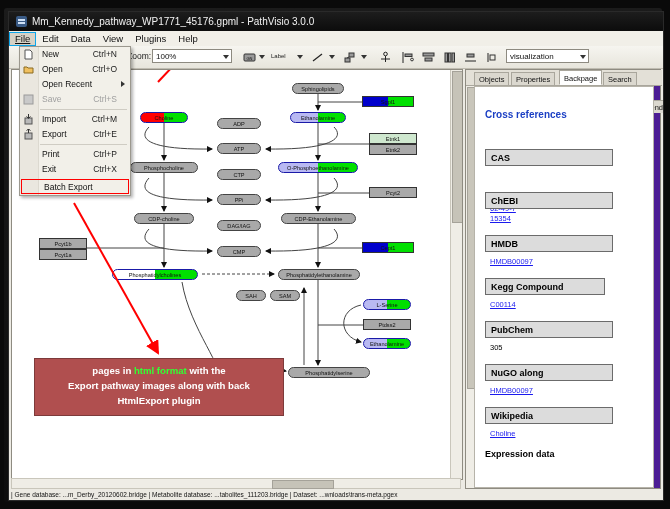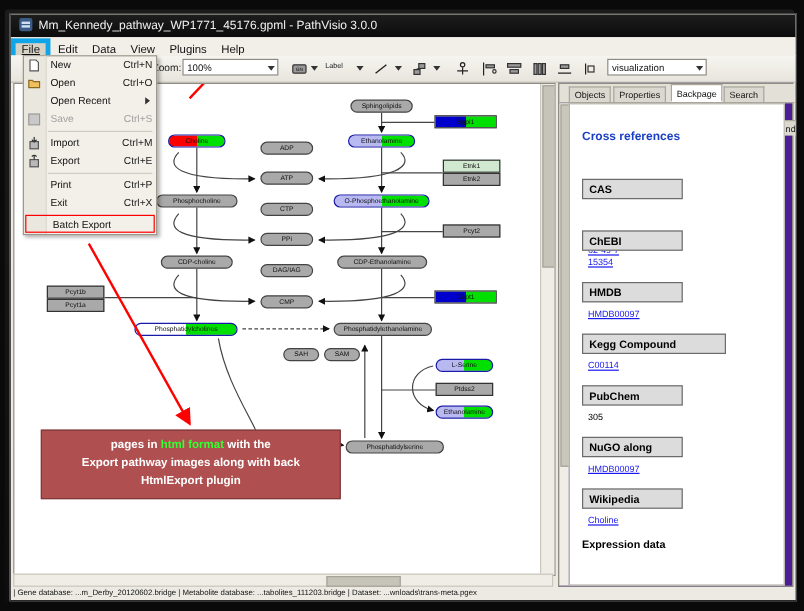--- a/index.html
+++ b/index.html
@@ -23,21 +23,21 @@
   #titlebar .ico{display:inline-block;width:11px;height:11px;margin:0 5px 0 7px;
                  vertical-align:-2px;background:#3a5b86;border-radius:2px;position:relative;}
   #titlebar .ico:after{content:"";position:absolute;left:2px;top:3px;width:7px;height:2px;
                  background:#cfe0f5;box-shadow:0 3px 0 #cfe0f5;}
 
   
   #menubar{position:absolute;left:0;top:19px;width:654px;height:15px;
            background:#f1efe8;border-bottom:1px solid #cdcabf;
            font-size:9.5px;color:#111;}
   #menubar .mi{display:inline-block;padding:1px 6px;margin-top:1px;line-height:12px;cursor:default;}
-  #menubar .mi.active{background:#d6d2c6;border:4px solid #0ea5e9;padding:0 5px;text-decoration:underline;}
+  #menubar .mi.active{background:#d6d2c6;border:1px solid #0ea5e9;padding:0 5px;text-decoration:underline;}
 
   
   #toolbar{position:absolute;left:0;top:34px;width:654px;height:22px;
            background:linear-gradient(#f6f5f0,#e7e5dc);
            border-bottom:1px solid #bfbcb1;}
   .tb{position:absolute;top:2px;height:17px;font-size:8.5px;color:#1a1a1a;}
   .tb-lbl{line-height:17px;}
   .combo{position:absolute;top:3px;height:14px;background:#fff;border:1px solid #8d8a80;
          font-size:8px;line-height:14px;padding-left:3px;color:#111;box-sizing:border-box;}
   .combo .arr{position:absolute;right:2px;top:5px;width:0;height:0;
@@ -92,39 +92,39 @@
             background:#e3e0d7;border-bottom:1px solid #a9a69c;font-size:7.5px;}
   .stab{position:absolute;top:2px;height:13px;line-height:13px;padding:0 4px;
         background:#dbd8cf;border:1px solid #a9a69c;border-bottom:none;
         color:#111;box-sizing:border-box;}
   .stab.sel{background:#fff;top:0;height:15px;line-height:15px;font-weight:normal;border-bottom:1px solid #fff;}
   #sidebody{position:absolute;left:8px;top:16px;width:180px;height:402px;
             background:#fff;border:1px solid #b6b3a9;overflow:hidden;box-sizing:border-box;}
   #sidescroll{position:absolute;left:0;top:16px;width:8px;height:402px;background:#efede6;}
   #sidethumb{position:absolute;left:1px;top:1px;width:6px;height:300px;background:#c9c6bb;border:1px solid #a5a299;}
   .xref-title{position:absolute;left:10px;font-size:10px;font-weight:bold;color:#1b3fc4;}
-  .xbox{position:absolute;left:10px;width:84px;height:17px;
+  .xbox{position:absolute;left:10px;width:128px;height:17px;
         background:#dcdcdc;border:1px solid #6b6b6b;box-sizing:border-box;
         font-size:9px;font-weight:bold;color:#000;line-height:16px;padding-left:5px;}
   .xval{position:absolute;left:15px;font-size:7.5px;color:#1a1aee;text-decoration:underline;}
   .xval.plain{color:#000;text-decoration:none;}
   .expr{position:absolute;left:10px;font-size:9px;font-weight:bold;color:#000;}
 
   
   #status{position:absolute;left:2px;top:478px;width:650px;height:9px;
           font-size:6.5px;color:#111;line-height:9px;white-space:nowrap;}
 
   
   #filemenu{position:absolute;left:10px;top:34px;width:110px;
             background:#f2f0e9;border:1px solid #9b988e;
             box-shadow:2px 2px 3px rgba(0,0,0,.3);font-size:8.5px;color:#111;}
   #filemenu .gut{position:absolute;left:0;top:0;width:18px;bottom:0;background:#eae7df;
                  border-right:1px solid #dcd9d0;}
   .fm-item{position:relative;height:15px;line-height:15px;padding-left:22px;}
-  .fm-item .key{position:absolute;right:3px;top:0;color:#222;}
+  .fm-item .key{position:absolute;right:13px;top:0;color:#222;}
   .fm-item.dis{color:#a0a0a0;}
   .fm-item.dis .key{color:#a0a0a0;}
   .fm-sep{height:1px;margin:2px 3px 2px 20px;background:#cfccc3;}
   .fm-item .sub{position:absolute;right:5px;top:4px;width:0;height:0;
                 border-top:3px solid transparent;border-bottom:3px solid transparent;
                 border-left:4px solid #333;}
   .fm-ico{position:absolute;left:3px;top:2px;width:11px;height:11px;}
   #batch{position:relative;height:15px;line-height:15px;padding-left:22px;
          border:1.6px solid #ff0000;margin:2px 1px 1px 1px;box-sizing:border-box;}
   #redarrow{position:absolute;left:0;top:0;width:450px;height:409px;pointer-events:none;}

